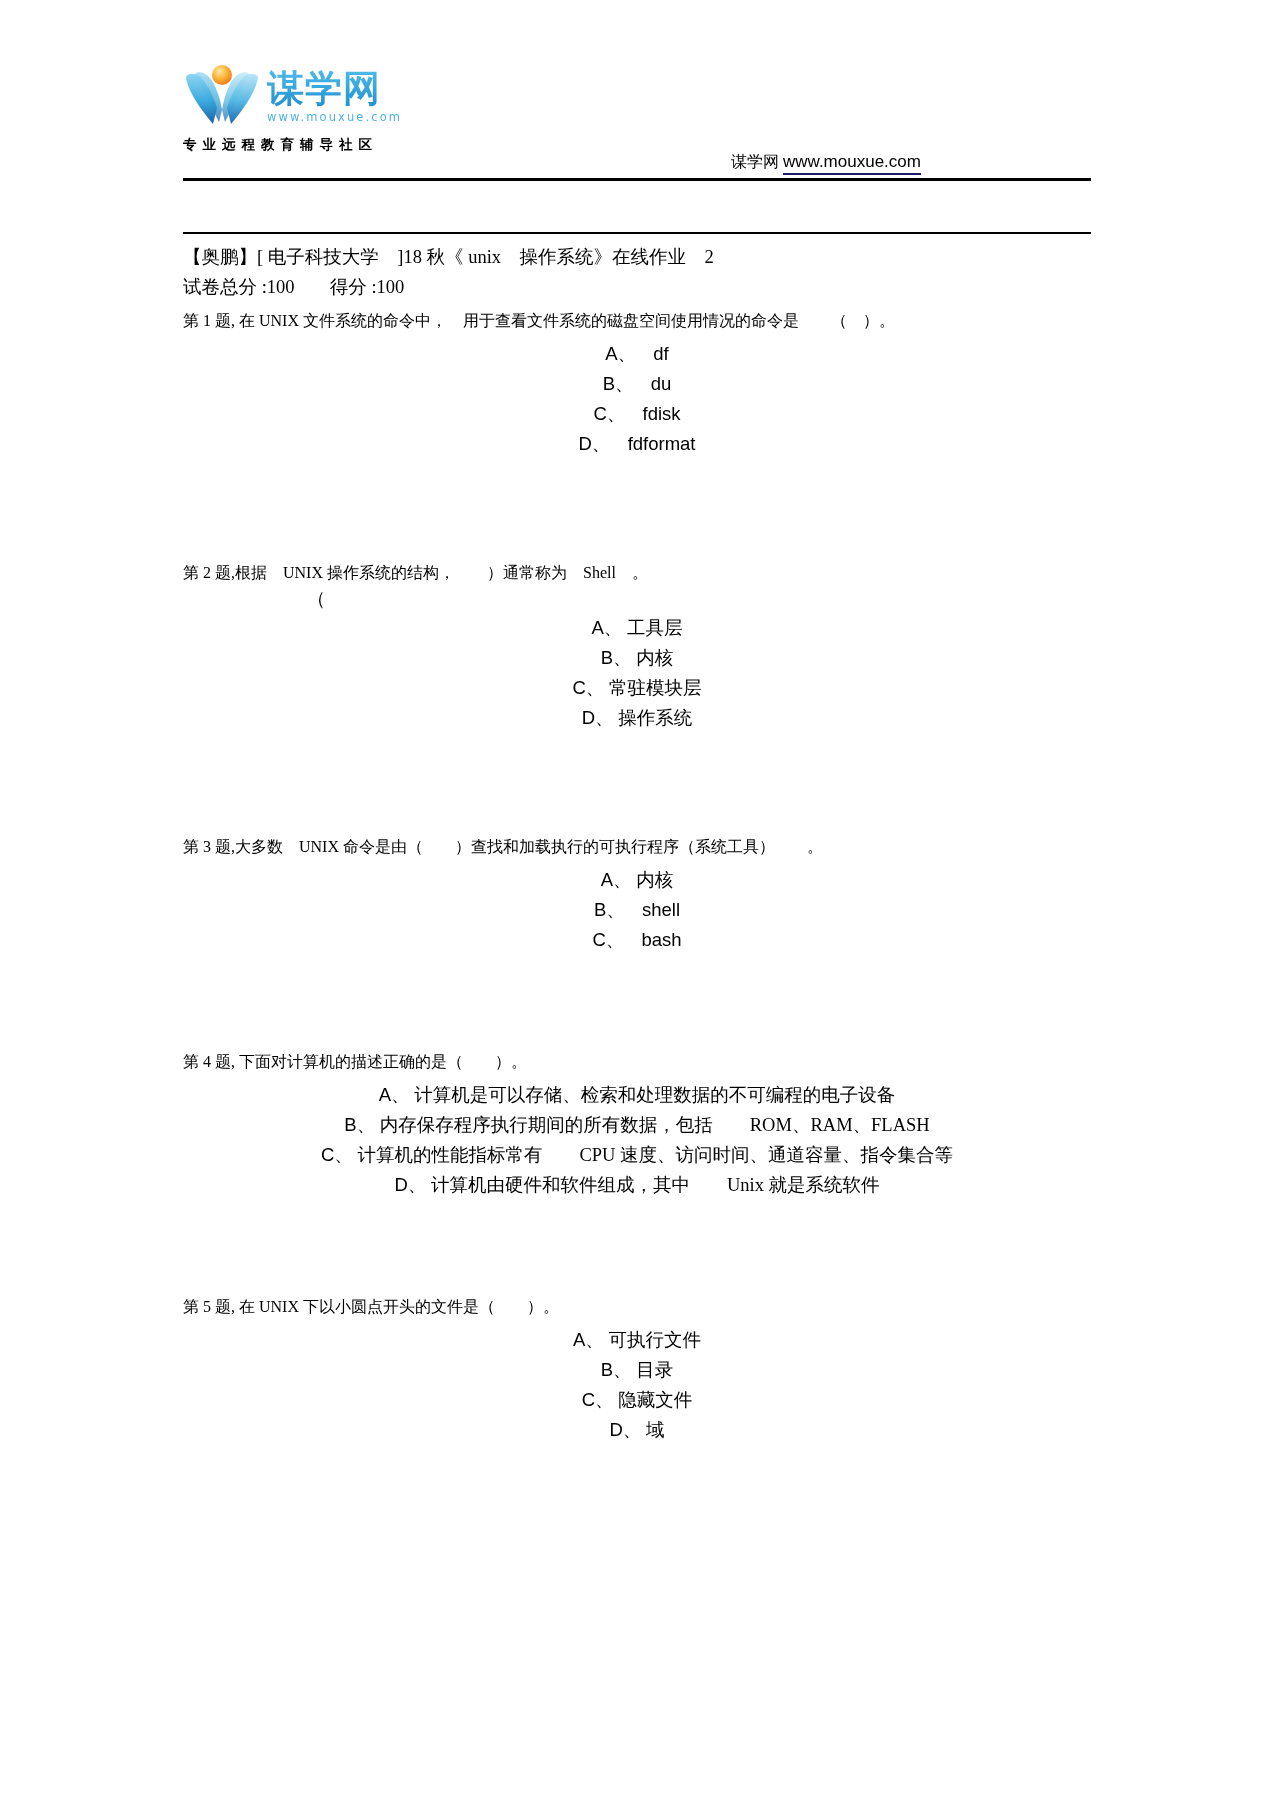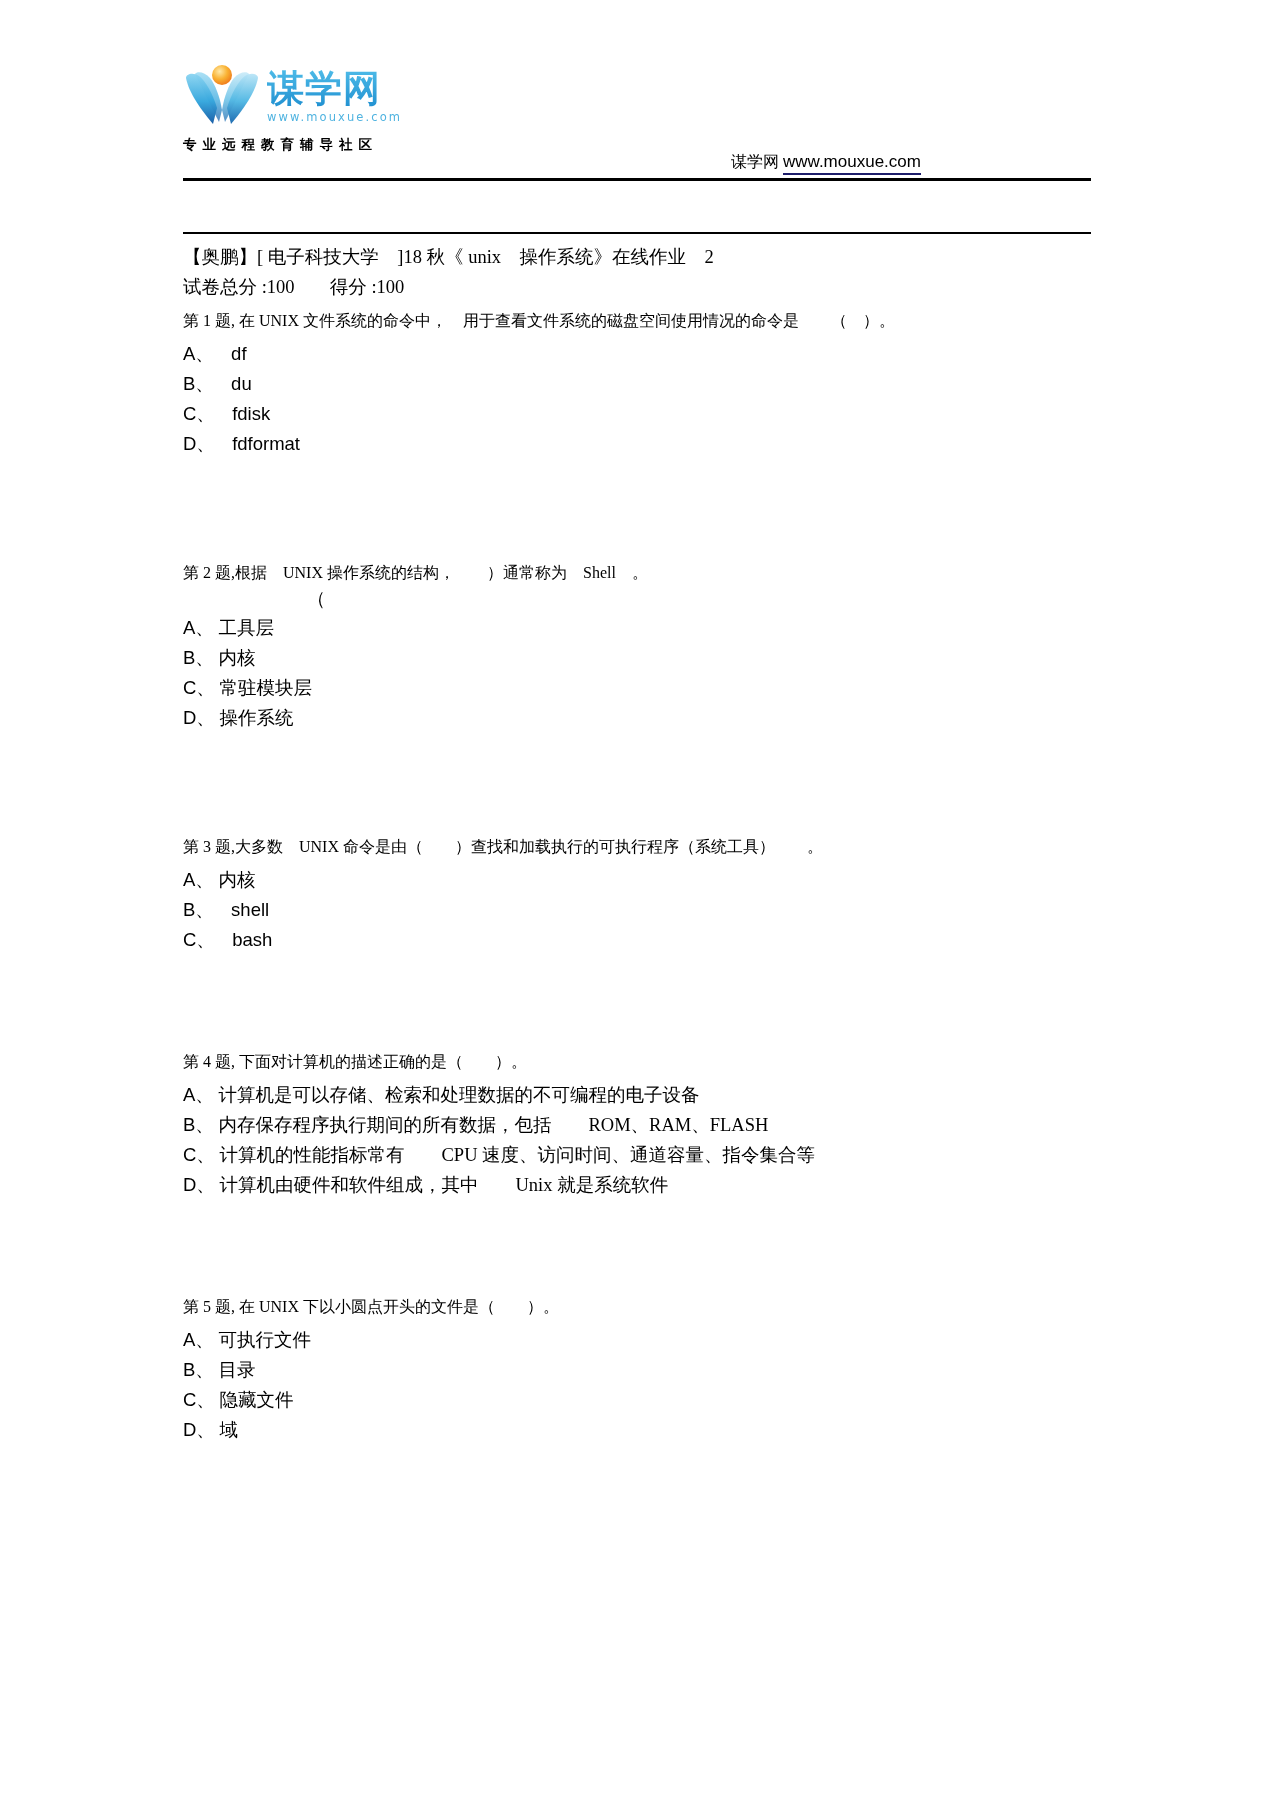--- a/index.html
+++ b/index.html
@@ -151,21 +151,21 @@
     font-size: 16px;
     line-height: 30px;
     white-space: nowrap;
   }
   .q-stem-2nd {
     font-family: "Liberation Serif", serif;
     font-size: 18.5px;
     line-height: 22px;
     padding-left: 124px;
   }
-  .options { margin-top: 3px; }
+  .options { margin-top: 3px; text-align: center; }
   .option {
     font-family: "Liberation Serif", serif;
     font-size: 18.5px;
     line-height: 29px;
     white-space: nowrap;
   }
   .opt-letter { font-family: "Liberation Sans", sans-serif; }
   .mono-ish { font-family: "Liberation Sans", sans-serif; }
 
   .gap-block { height: 95px; }

